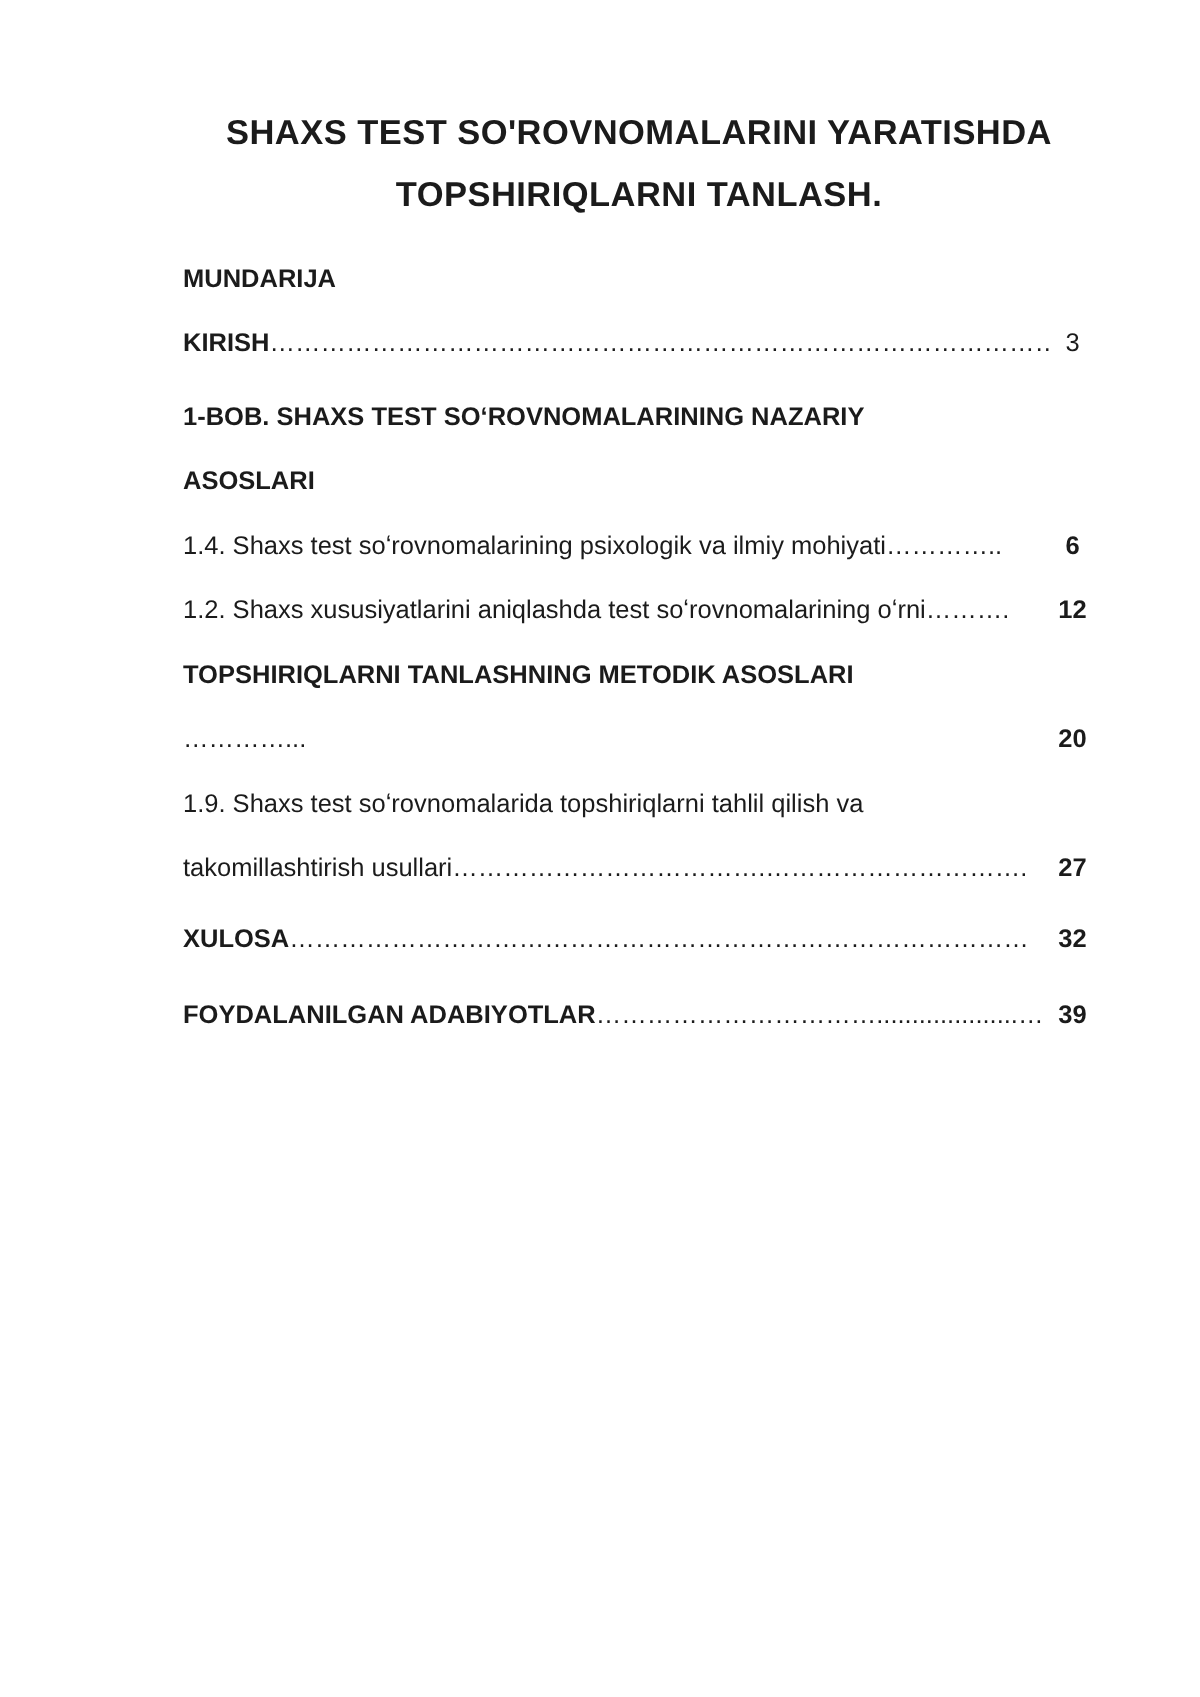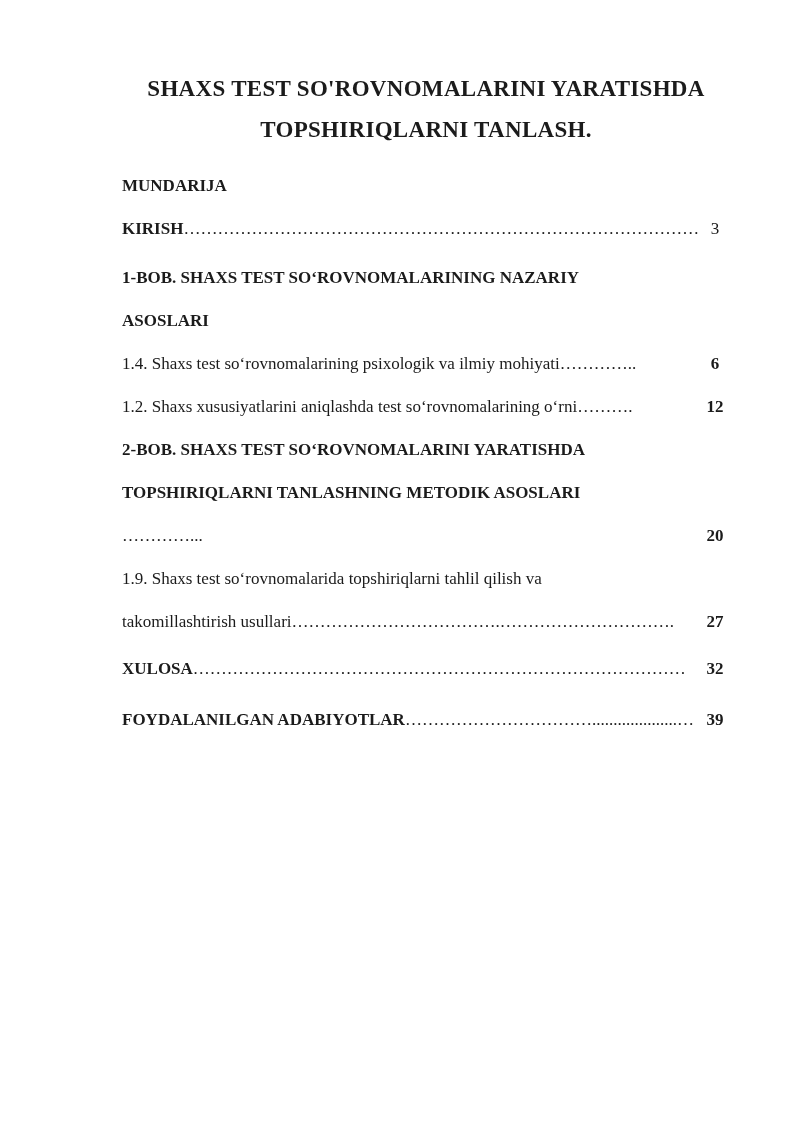--- a/index.html
+++ b/index.html
@@ -7,21 +7,21 @@
     padding: 0;
     background: #ffffff;
   }
   .page {
     position: relative;
     width: 800px;
     height: 862px;
     box-sizing: border-box;
     background: #ffffff;
     color: #1b1b1b;
-    font-family: Liberation Serif, serif;
+    font-family: Liberation Sans, sans-serif;
     padding: 68px 70px 0 122px;
     overflow: hidden;
   }
   .doc-title {
     text-align: center;
     font-weight: bold;
     font-size: 23px;
     line-height: 41px;
     letter-spacing: 0.3px;
   }
@@ -99,25 +99,20 @@
       <span class="pagenum b">6</span>
     </div>
 
     <div class="toc-row">
       <span class="label">1.2. Shaxs xususiyatlarini aniqlashda test soʻrovnomalarining oʻrni</span>
       <span class="leader">……….</span>
       <span class="pagenum b">12</span>
     </div>
 
 
-    <div class="toc-row">
-      <span class="label b">2-BOB. SHAXS TEST SOʻROVNOMALARINI YARATISHDA</span>
-      <span class="leader"></span>
-      <span class="pagenum"></span>
-    </div>
 
     <div class="toc-row">
       <span class="label b">TOPSHIRIQLARNI TANLASHNING METODIK ASOSLARI</span>
       <span class="leader"></span>
       <span class="pagenum"></span>
     </div>
 
     <div class="toc-row">
       <span class="leader">…………...</span>
       <span class="pagenum b">20</span>

